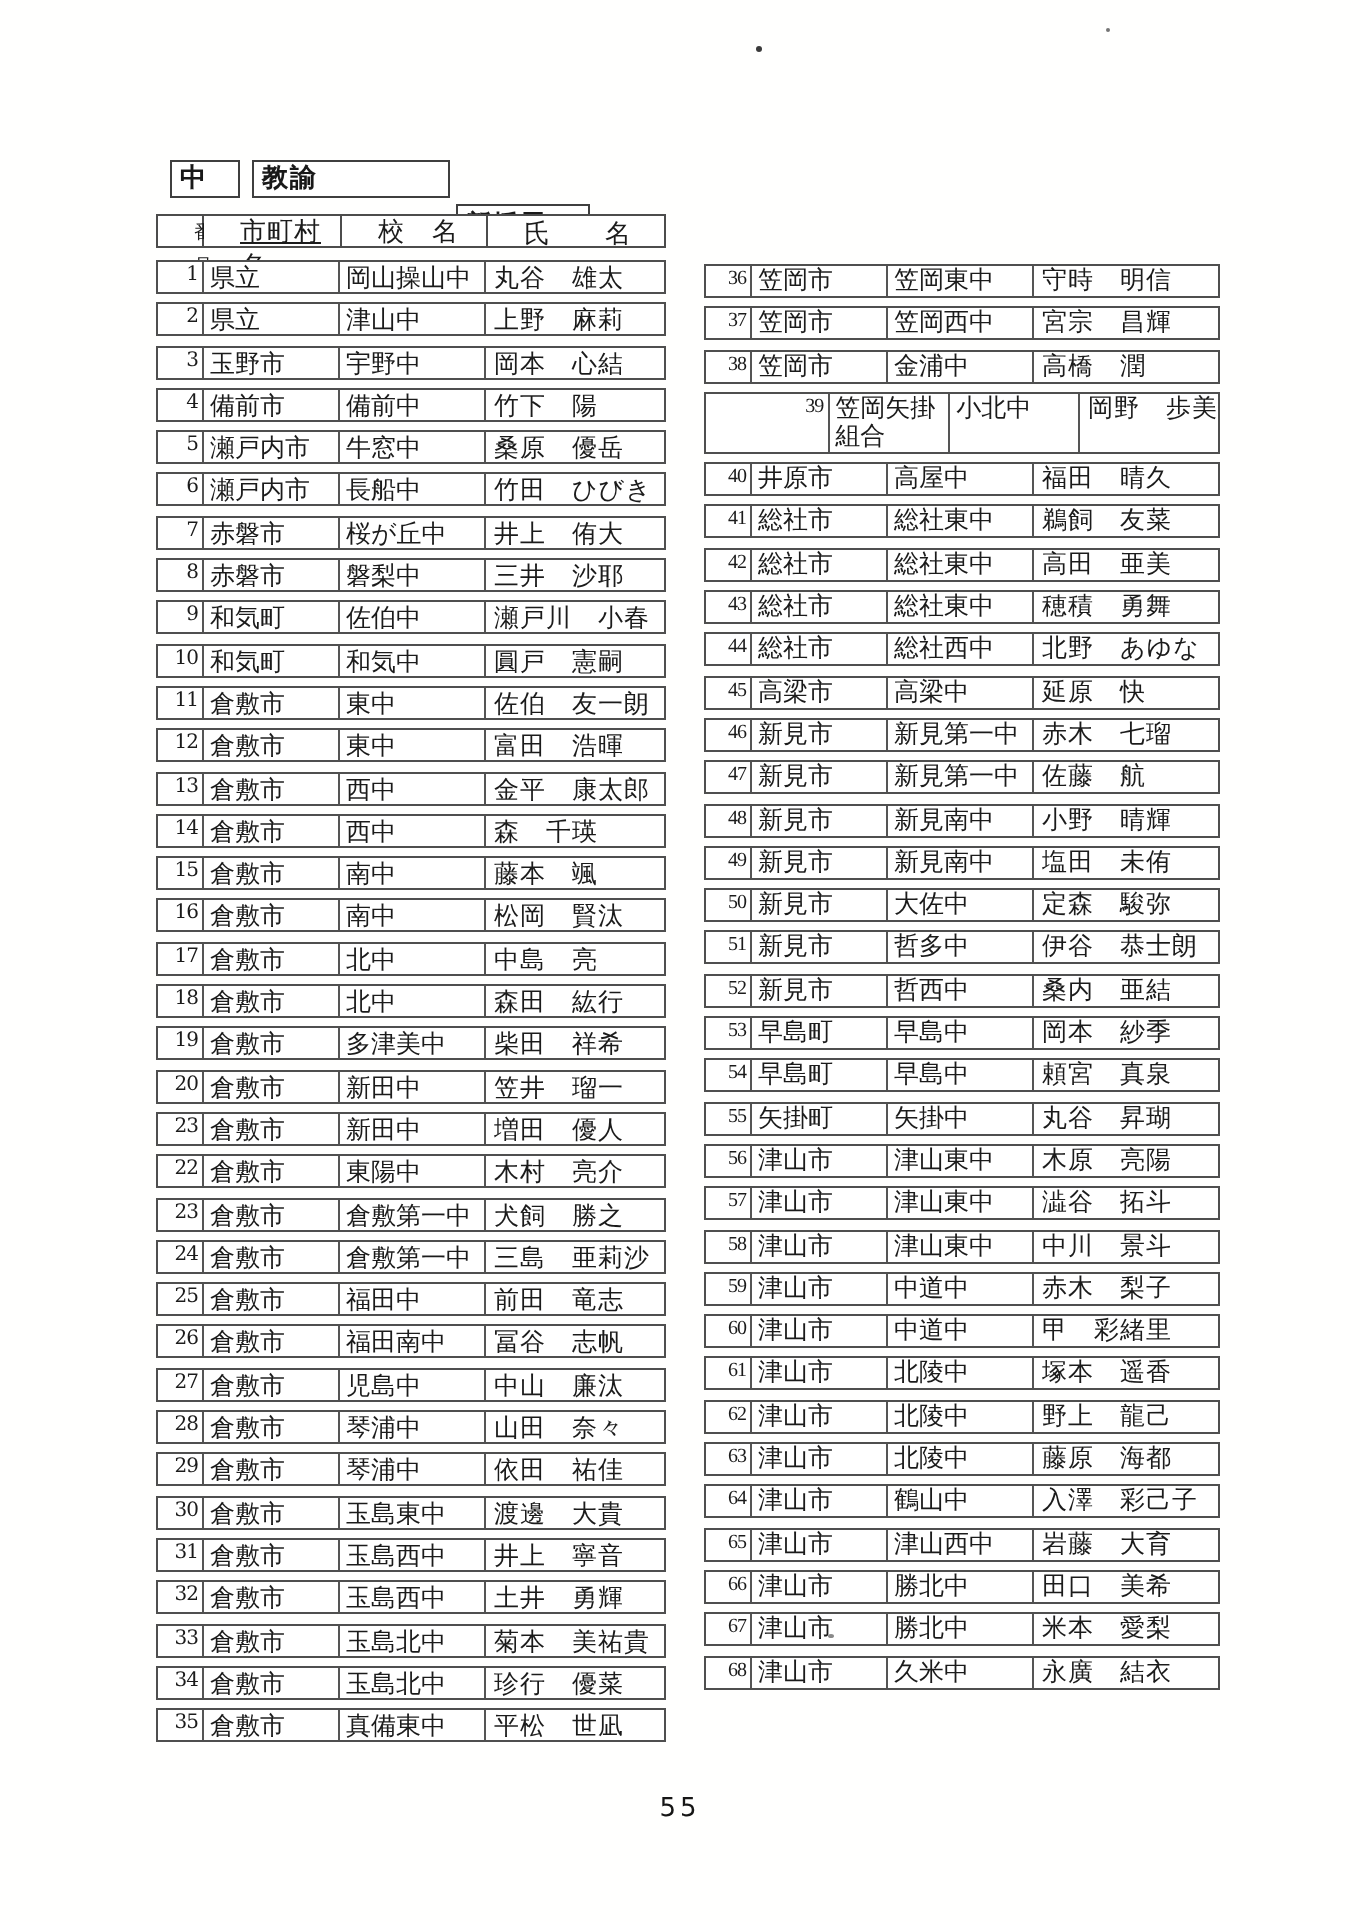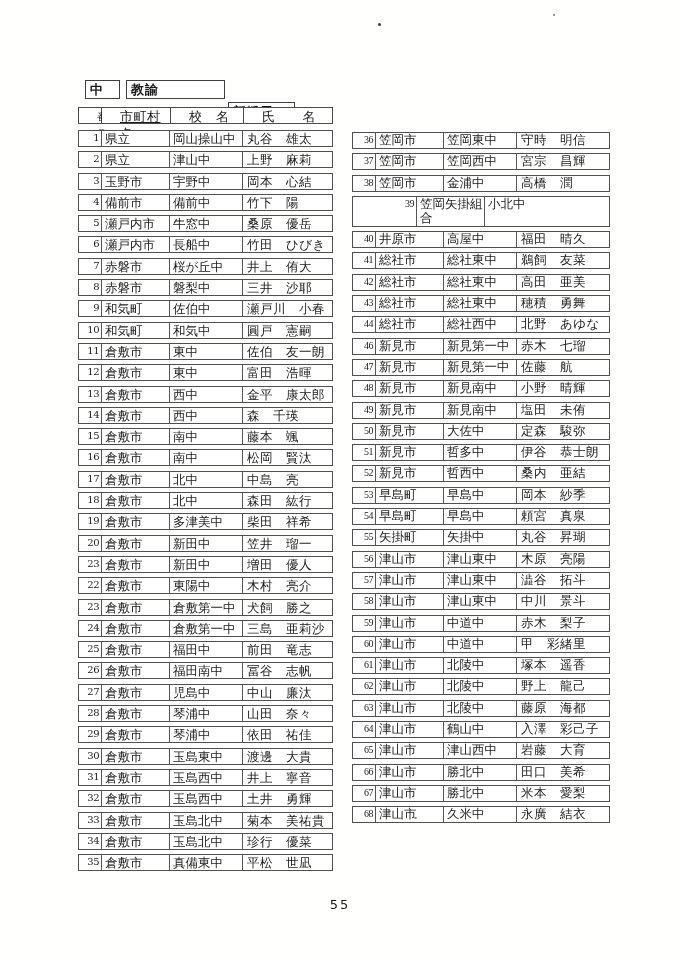--- a/index.html
+++ b/index.html
@@ -311,20 +311,21 @@
       <div class="trow">
         <div class="cell c-no">38</div>
         <div class="cell c-city">笠岡市</div>
         <div class="cell c-school">金浦中</div>
         <div class="cell c-name">高橋　潤</div>
       </div>
       <div class="trow tall">
         <div class="cell c-no">39</div>
         <div class="cell c-city">笠岡矢掛組合</div>
         <div class="cell c-school">小北中</div>
+        <div class="cell c-name">岡野　歩美</div>
       </div>
       <div class="trow">
         <div class="cell c-no">40</div>
         <div class="cell c-city">井原市</div>
         <div class="cell c-school">高屋中</div>
         <div class="cell c-name">福田　晴久</div>
       </div>
       <div class="trow">
         <div class="cell c-no">41</div>
         <div class="cell c-city">総社市</div>
@@ -343,20 +344,26 @@
         <div class="cell c-school">総社東中</div>
         <div class="cell c-name">穂積　勇舞</div>
       </div>
       <div class="trow">
         <div class="cell c-no">44</div>
         <div class="cell c-city">総社市</div>
         <div class="cell c-school">総社西中</div>
         <div class="cell c-name">北野　あゆな</div>
       </div>
       <div class="trow">
+        <div class="cell c-no">45</div>
+        <div class="cell c-city">高梁市</div>
+        <div class="cell c-school">高梁中</div>
+        <div class="cell c-name">延原　快</div>
+      </div>
+      <div class="trow">
         <div class="cell c-no">46</div>
         <div class="cell c-city">新見市</div>
         <div class="cell c-school">新見第一中</div>
         <div class="cell c-name">赤木　七瑠</div>
       </div>
       <div class="trow">
         <div class="cell c-no">47</div>
         <div class="cell c-city">新見市</div>
         <div class="cell c-school">新見第一中</div>
         <div class="cell c-name">佐藤　航</div>

